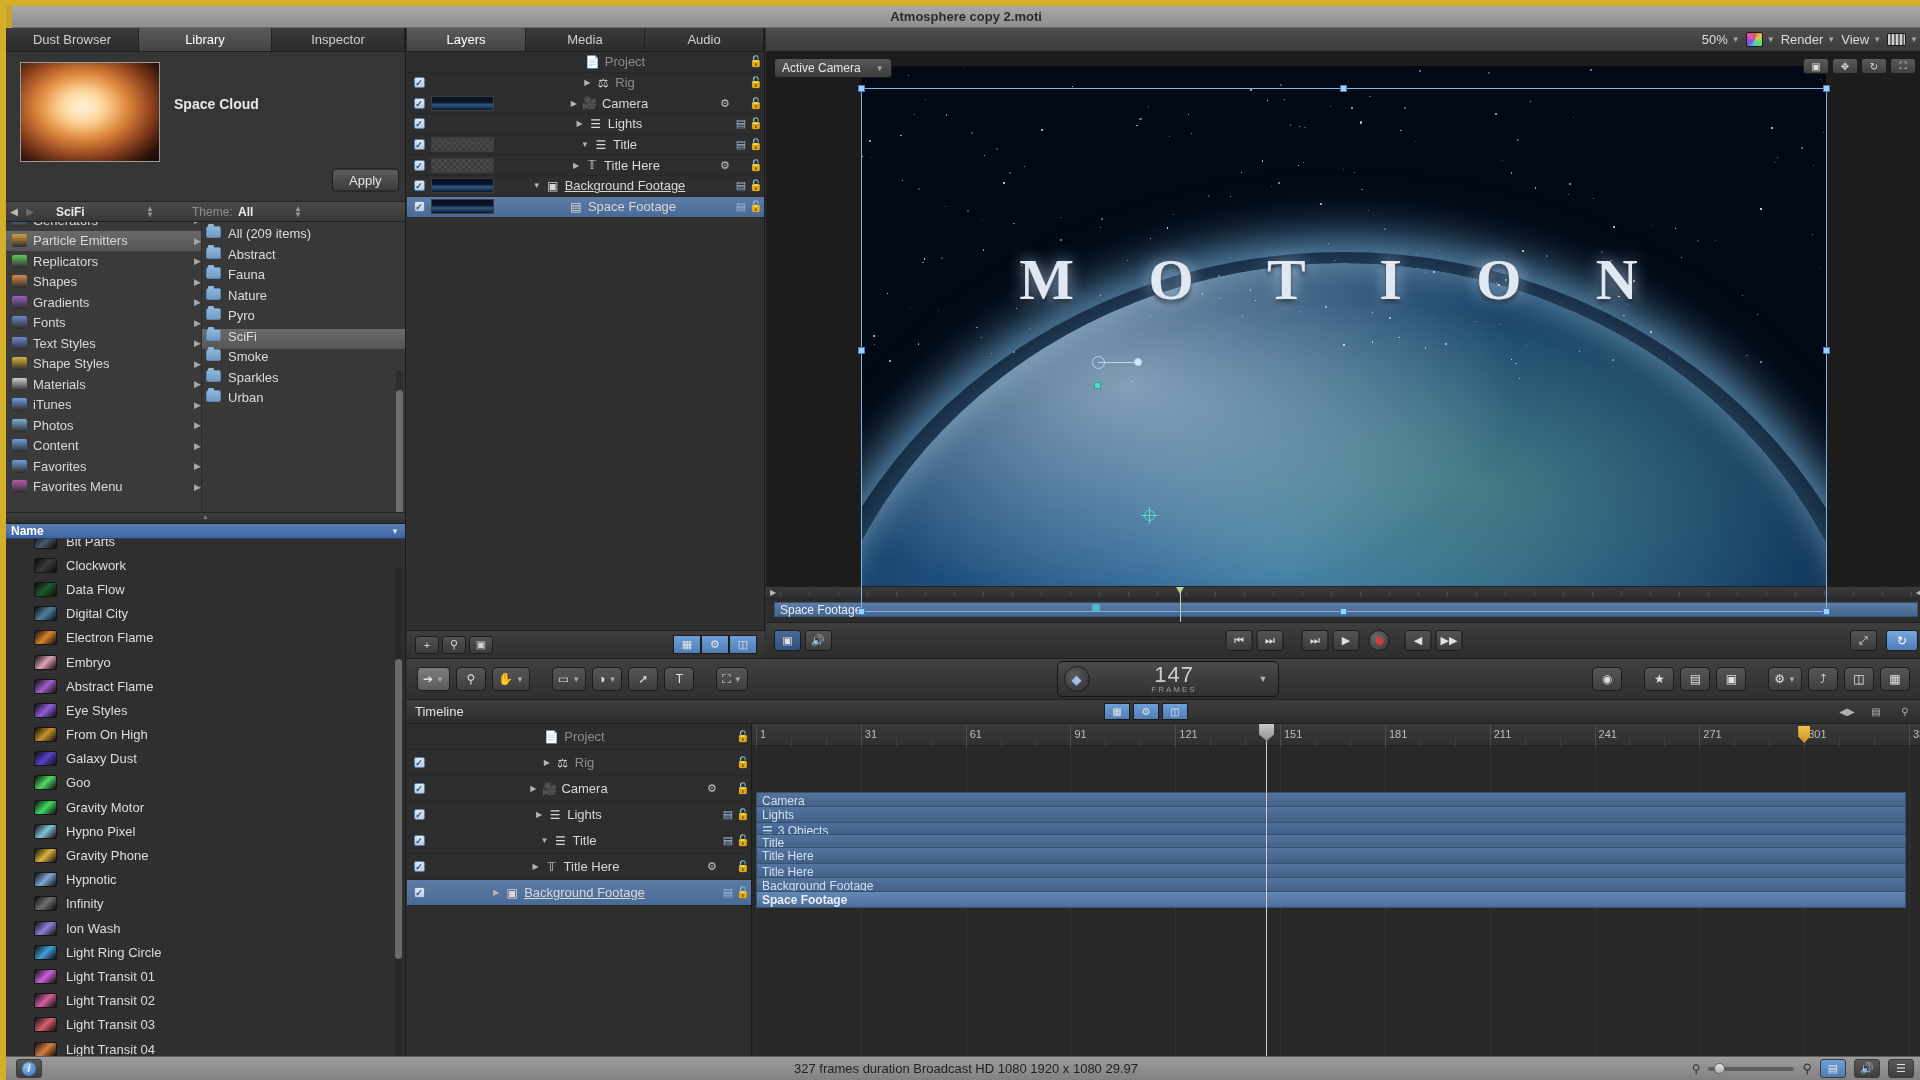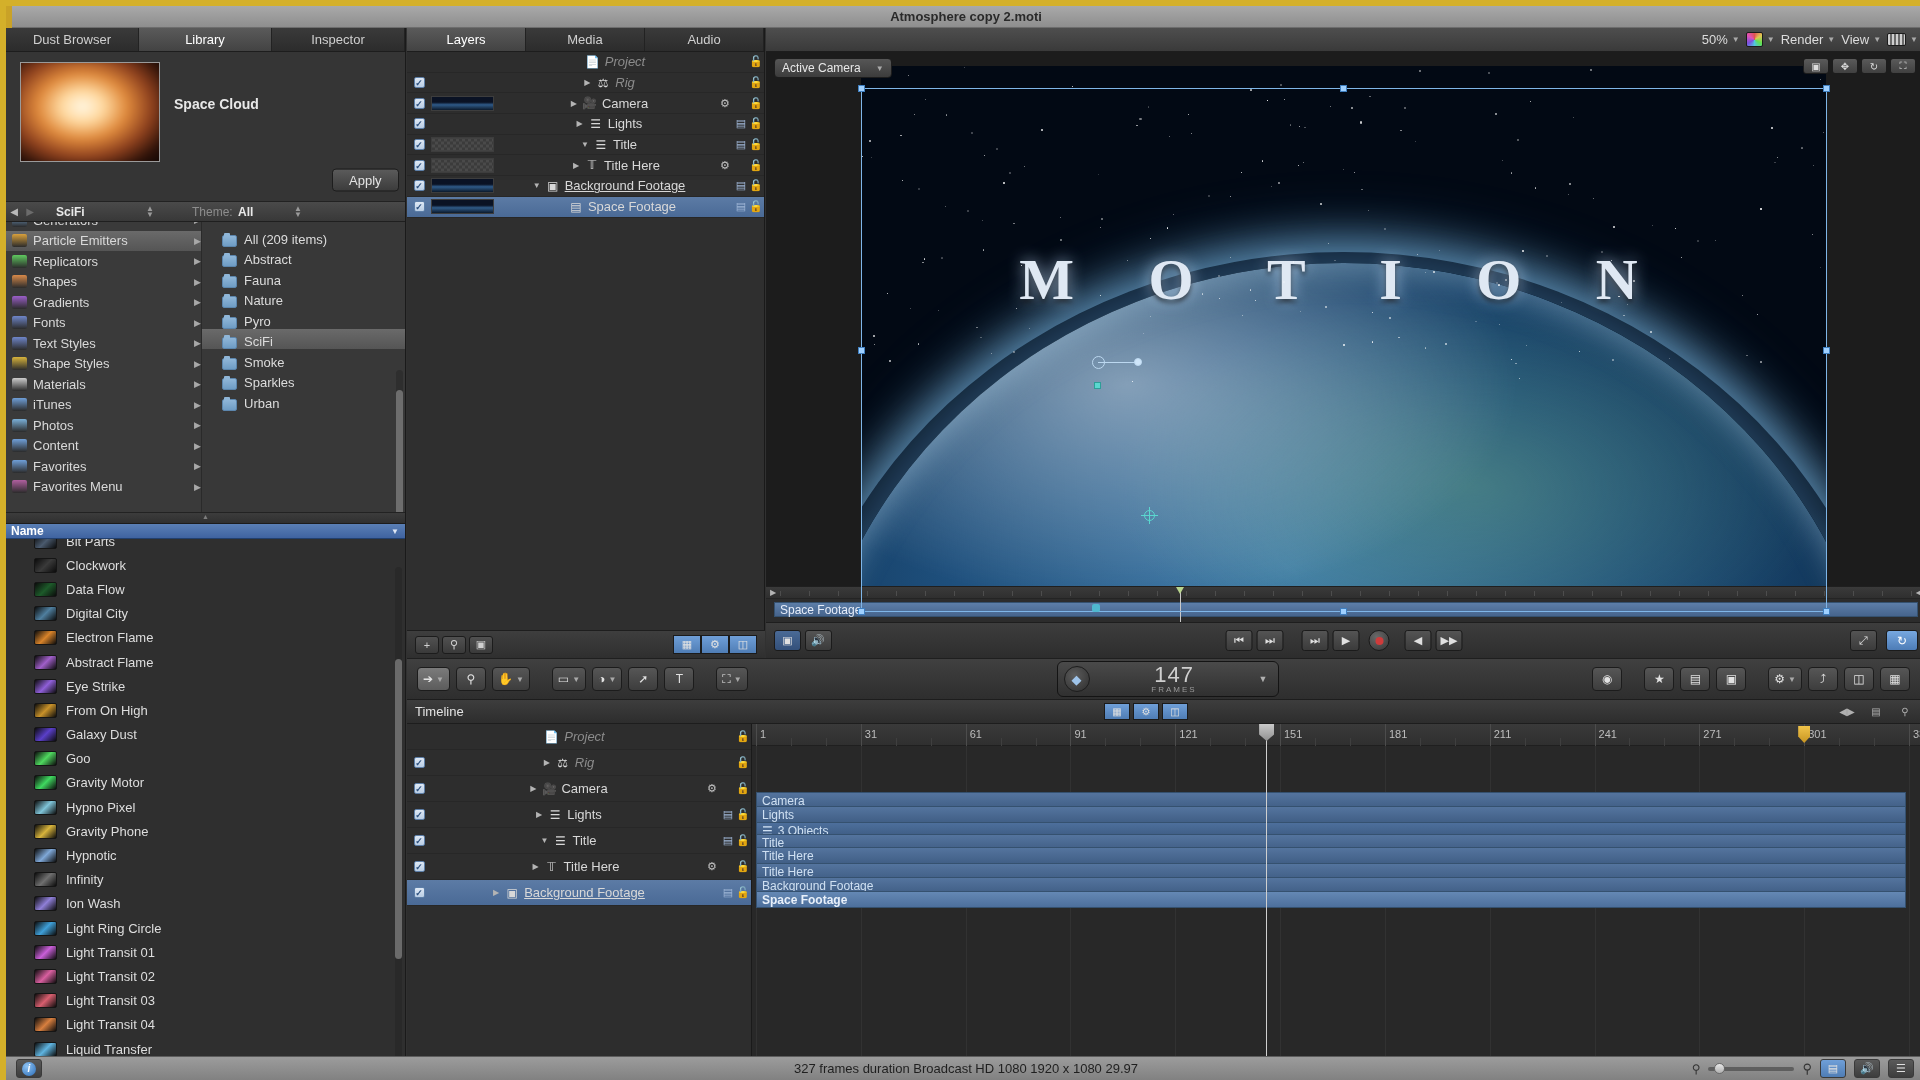--- a/index.html
+++ b/index.html
@@ -51,21 +51,21 @@
   #themeStep { position:absolute; left:288px; color:#9a9a9a; font-size:8px; line-height:6px; }
 
   #catsplit { position:relative; height:290px; display:flex; background:#3a3a3a; }
   #cats { width:196px; border-right:1px solid #2a2a2a; background:#3a3a3a; overflow:hidden; }
   .cat { display:flex; align-items:center; height:20.5px; padding-left:6px; font-size:13px; color:#d9d9d9; }
   .cat.sel { background:linear-gradient(#6a6a6a,#555); }
   .cat .ic { width:15px; height:13px; margin-right:6px; border-radius:2px; flex:none; }
   .cat .nm { flex:1; }
   .cat .dis { color:#a8a8a8; font-size:9px; }
   #themes { flex:1; background:#383838; padding-top:4px; position:relative; overflow:hidden;}
-  .theme { display:flex; align-items:flex-end; height:20.5px; padding-left:20px; font-size:13px; color:#dcdcdc; }
+  .theme { display:flex; align-items:flex-start; height:20.5px; padding-left:4px; font-size:13px; color:#dcdcdc; }
   .theme.sel { background:linear-gradient(#6a6a6a,#555); }
   .folder { width:15px; height:12px; margin-right:7px; border-radius:2px;
      background:linear-gradient(#8fb6d8,#6e9cc4); border:1px solid #5c86ad; position:relative; flex:none;}
   .folder:after{content:"";position:absolute;left:1px;top:-3px;width:6px;height:3px;
      background:#8fb6d8;border-radius:1px 1px 0 0;}
   #themeScroll { position:absolute; right:2px; top:148px; width:7px; height:210px;
      background:#2e2e2e; border-radius:4px;}
   #themeScroll i{position:absolute;left:0;top:20px;width:7px;height:140px;background:#6d6d6d;border-radius:4px;display:block;}
 
   #divider { height:12px; background:linear-gradient(#3c3c3c,#303030); border-top:1px solid #222;
@@ -100,21 +100,21 @@
      font-weight:bold; }
   .lrow .thumb { width:63px; height:15px; margin-right:5px; flex:none;
      background:repeating-conic-gradient(#4a4a4a 0% 25%, #3b3b3b 0% 50%) 0/6px 6px;
      border:1px solid #3d3d3d; }
   .lrow .thumb.img { background:linear-gradient(#0a1224 40%, #2f5a88 60%, #0c1a2c 100%); }
   .lrow .sp { flex:1; }
   .lrow .disc { width:14px; text-align:center; font-size:8px; color:#b4b4b4; flex:none; }
   .lrow .disc.empty { color:transparent; }
   .lrow .ico { width:18px; text-align:center; flex:none; font-size:12px; }
   .lrow .nm { margin-left:3px; }
-  .lrow .nm.dim { color:#8c8c8c;font-style:italic; }
+  .lrow .nm.dim { color:#8c8c8c; }
   .lrow .gear { width:18px; text-align:center; color:#c2c2c2; font-size:11px; flex:none; }
   .lrow .lock { width:16px; text-align:center; color:#a6a6a6; font-size:11px; flex:none; }
   .lrow .stack { width:14px; text-align:center; color:#9fb6d6; font-size:11px; flex:none; }
 
   #layerBottom { position:absolute; left:0; bottom:0; width:358px; height:28px;
      background:linear-gradient(#3e3e3e,#2f2f2f); border-top:1px solid #1e1e1e;
      display:flex; align-items:center; padding:0 8px; }
   #layerBottom .rgt { margin-left:auto; display:flex; }
   #layerBottom .tg { width:28px; height:19px; border:1px solid #1b1b1b;
      display:flex; align-items:center; justify-content:center; font-size:11px; color:#e2e2e2; }
@@ -448,26 +448,30 @@
           </div>
           <div class="file">
             <span class="sw" style="background:linear-gradient(135deg,#0b0b0b,#4f7f9f,#0b0b0b)"></span>
             <span>Digital City</span>
           </div>
           <div class="file">
             <span class="sw" style="background:linear-gradient(135deg,#0b0b0b,#d8832a,#0b0b0b)"></span>
             <span>Electron Flame</span>
           </div>
           <div class="file">
+            <span class="sw" style="background:linear-gradient(135deg,#0b0b0b,#e0a0b8,#0b0b0b)"></span>
+            <span>Embryo</span>
+          </div>
+          <div class="file">
             <span class="sw" style="background:linear-gradient(135deg,#0b0b0b,#a05fc9,#0b0b0b)"></span>
             <span>Abstract Flame</span>
           </div>
           <div class="file">
             <span class="sw" style="background:linear-gradient(135deg,#0b0b0b,#8f5fd8,#0b0b0b)"></span>
-            <span>Eye Strike</span>
+            <span>Eye Styles</span>
           </div>
           <div class="file">
             <span class="sw" style="background:linear-gradient(135deg,#0b0b0b,#c9922a,#0b0b0b)"></span>
             <span>From On High</span>
           </div>
           <div class="file">
             <span class="sw" style="background:linear-gradient(135deg,#0b0b0b,#5a3fc9,#0b0b0b)"></span>
             <span>Galaxy Dust</span>
           </div>
           <div class="file">

